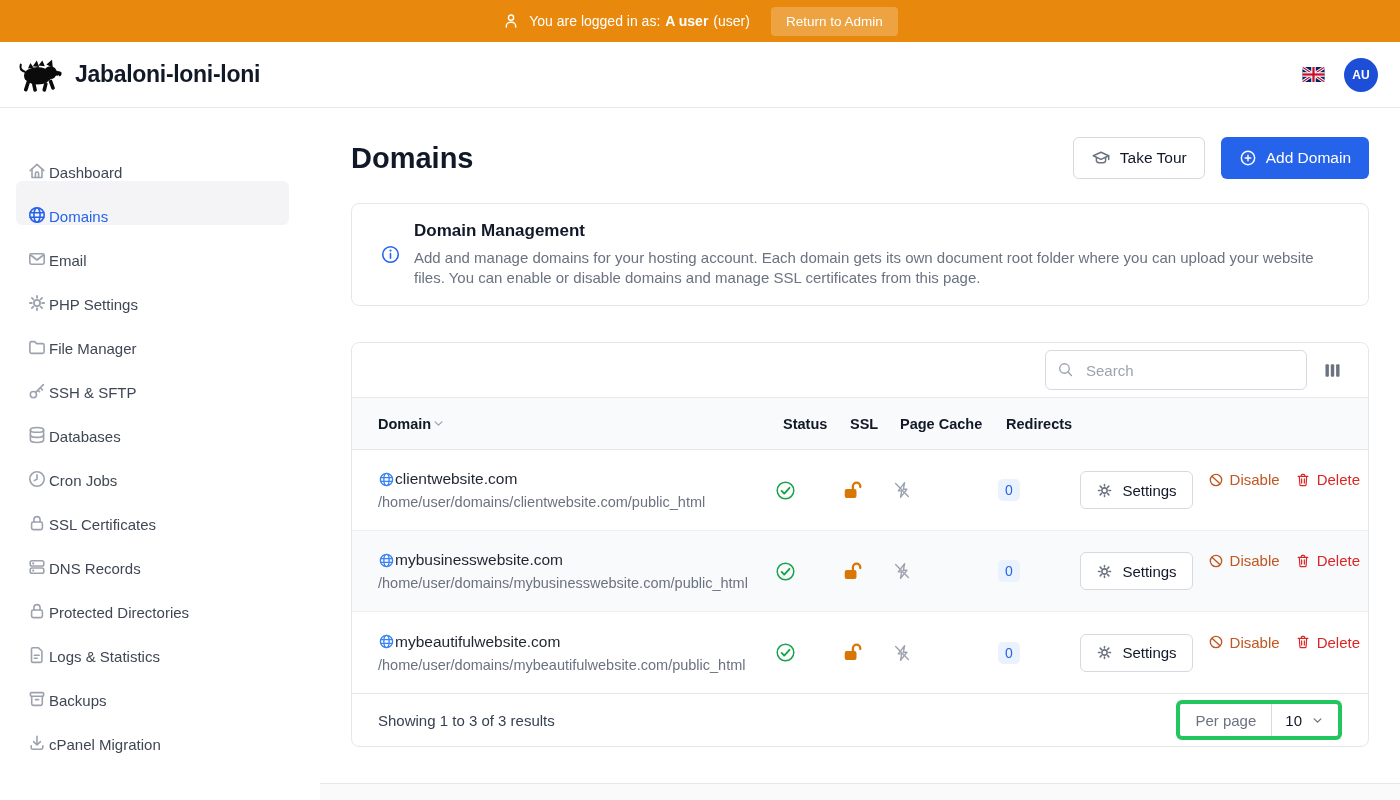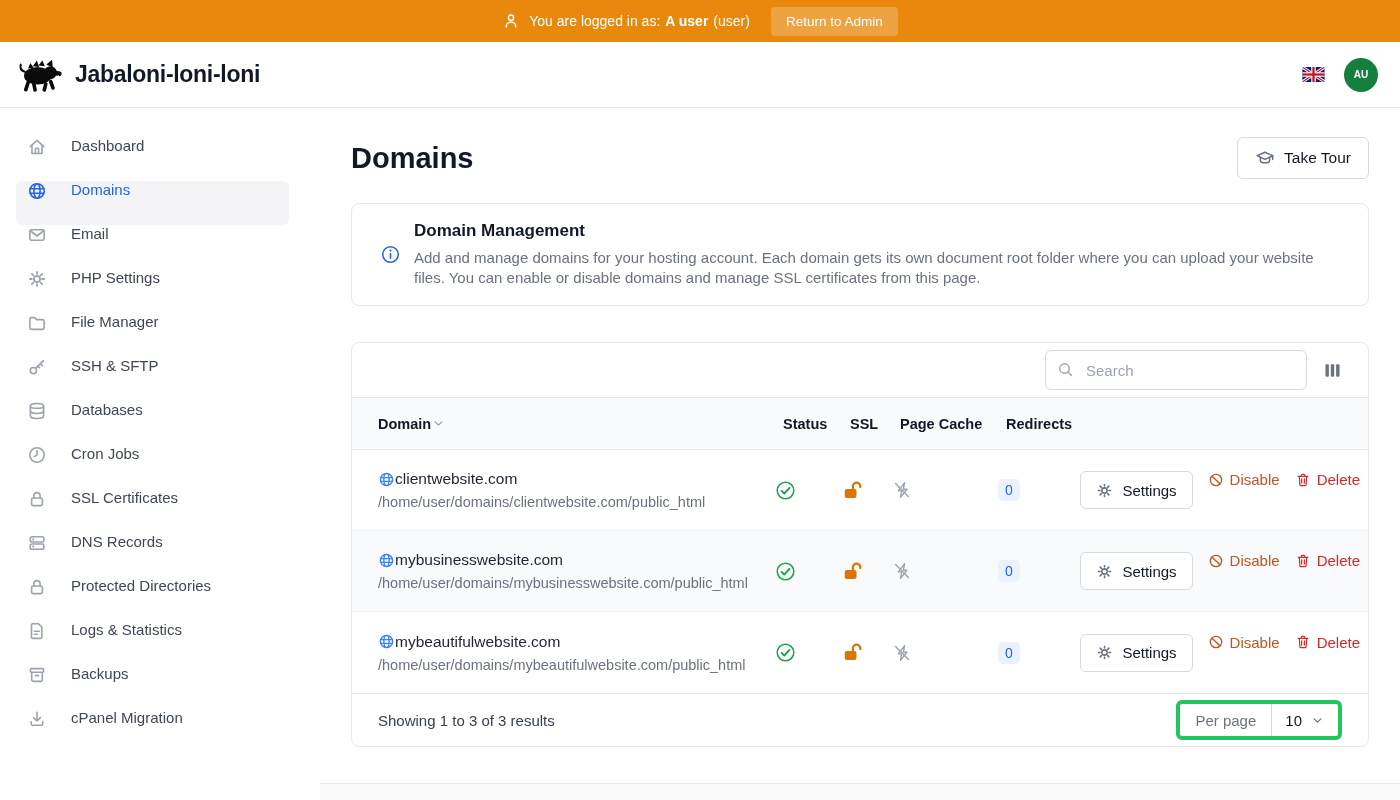--- a/index.html
+++ b/index.html
@@ -16,26 +16,26 @@
   .banner .msg { display:flex; gap:5px; align-items:center; }
   .banner .bold { font-weight:bold; }
   .return-btn { background:rgba(255,255,255,.22); border:none; color:#fff; font-size:13.5px; padding:7px 15px; border-radius:4px; margin-left:12px; cursor:pointer; font-family:inherit; }
 
   
   .app-header { height:66px; display:flex; align-items:center; padding:0 16px; border-bottom:1px solid #E5E7EB; }
   .brand { display:flex; align-items:center; gap:11px; }
   .brand-name { font-size:23px; font-weight:bold; letter-spacing:-.3px; }
   .header-right { margin-left:auto; display:flex; align-items:center; gap:19px; padding-right:6px; }
   .flag-btn { background:none; border:none; padding:0; cursor:pointer; }
-  .avatar { width:34px; height:34px; border-radius:50%; background:#15803d; color:#fff; font-weight:bold; font-size:10px; display:flex; align-items:center; justify-content:center; cursor:pointer; border:none; font-family:inherit; }
+  .avatar { width:34px; height:34px; border-radius:50%; background:#1d4ed8; color:#fff; font-weight:bold; font-size:12px; display:flex; align-items:center; justify-content:center; cursor:pointer; border:none; font-family:inherit; }
 
   
   .layout { display:flex; height:692px; }
   .sidebar { width:320px; flex-shrink:0; padding-top:29px; }
-  .nav-item { display:flex; align-items:flex-start; gap:24px; height:44px; margin:0 31px 0 16px; padding-left:11px; font-size:15px; color:#3F4754; border-radius:6px; cursor:pointer; }
+  .nav-item { display:flex; align-items:flex-end; gap:2px; height:44px; margin:0 31px 0 16px; padding-left:11px; font-size:15px; color:#3F4754; border-radius:6px; cursor:pointer; }
   .nav-item .ic { color:#9CA3AF; }
   .nav-item.active { background:#F4F4F6; color:#2563EB; }
   .nav-item.active .ic { color:#2563EB; }
 
   .main { flex:1; padding:29px 31px 0; display:flex; flex-direction:column; min-width:0; }
 
   .page-head { display:flex; align-items:center; margin-bottom:24px; }
   .page-title { font-size:29px; font-weight:bold; margin:0; }
   .page-actions { margin-left:auto; display:flex; gap:16px; }
   .btn-secondary { display:flex; align-items:center; gap:9px; height:42px; padding:0 17px; background:#fff; border:1px solid #D6D9DE; border-radius:6px; font-size:15.5px; color:#111827; font-family:inherit; cursor:pointer; }
@@ -410,20 +410,26 @@
 
     <div class="page-head">
       <h1 class="page-title">Domains</h1>
       <div class="page-actions">
         <button class="btn-secondary">
           <svg class="ic" width="20" height="20">
               <use href="#i-grad-cap"></use>
             </svg>
           <span>Take Tour</span>
         </button>
+        <button class="btn-primary">
+          <svg class="ic" width="18" height="18">
+              <use href="#i-plus-circle"></use>
+            </svg>
+          <span>Add Domain</span>
+        </button>
       </div>
     </div>
 
     <div class="info-card">
       <svg class="ic info-icon" width="21" height="21">
           <use href="#i-info-circle"></use>
         </svg>
       <div>
         <div class="info-title">Domain Management</div>
         <div class="info-desc">Add and manage domains for your hosting account. Each domain gets its own document root folder where you can upload your website files. You can enable or disable domains and manage SSL certificates from this page.</div>

